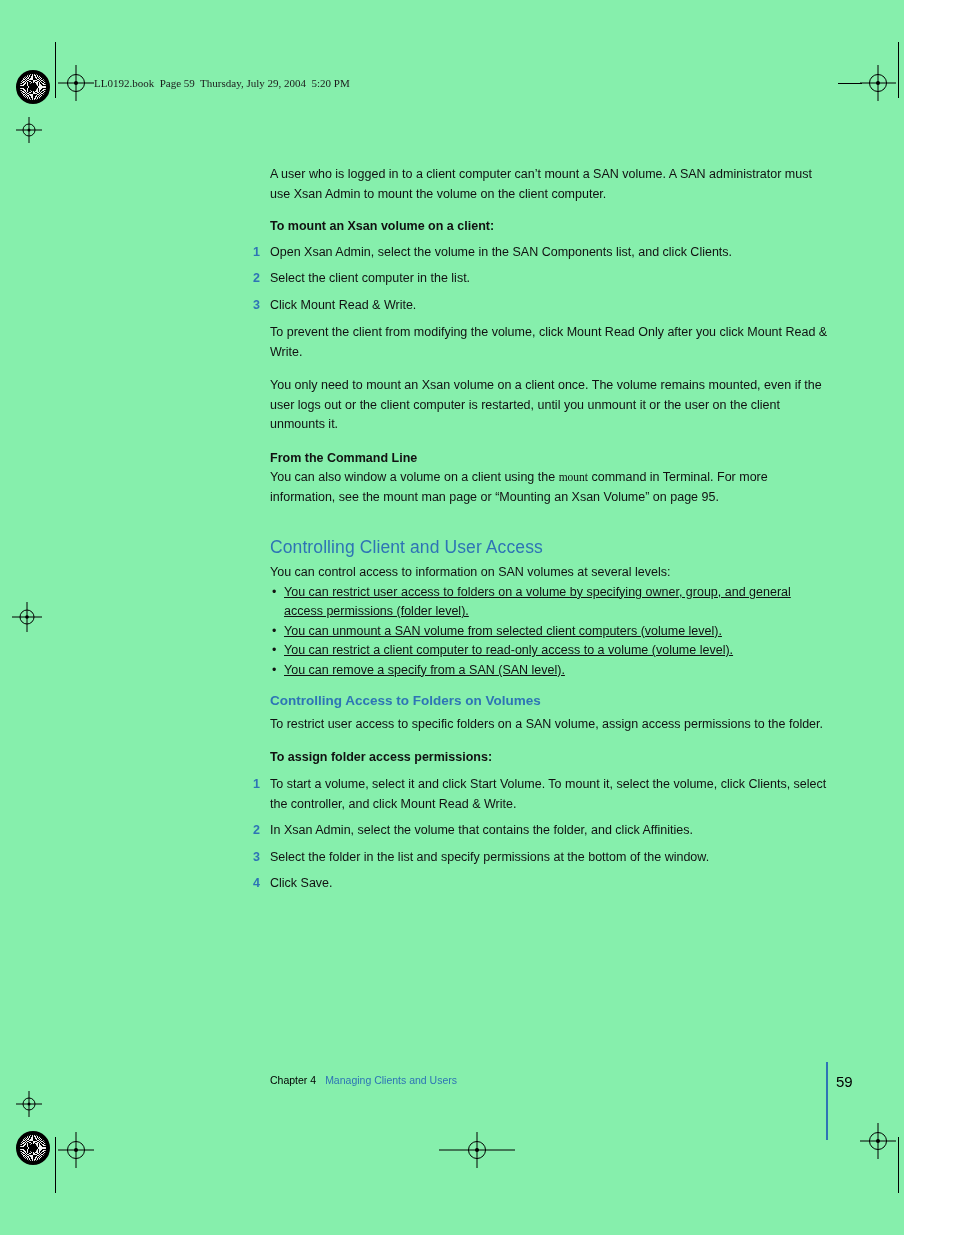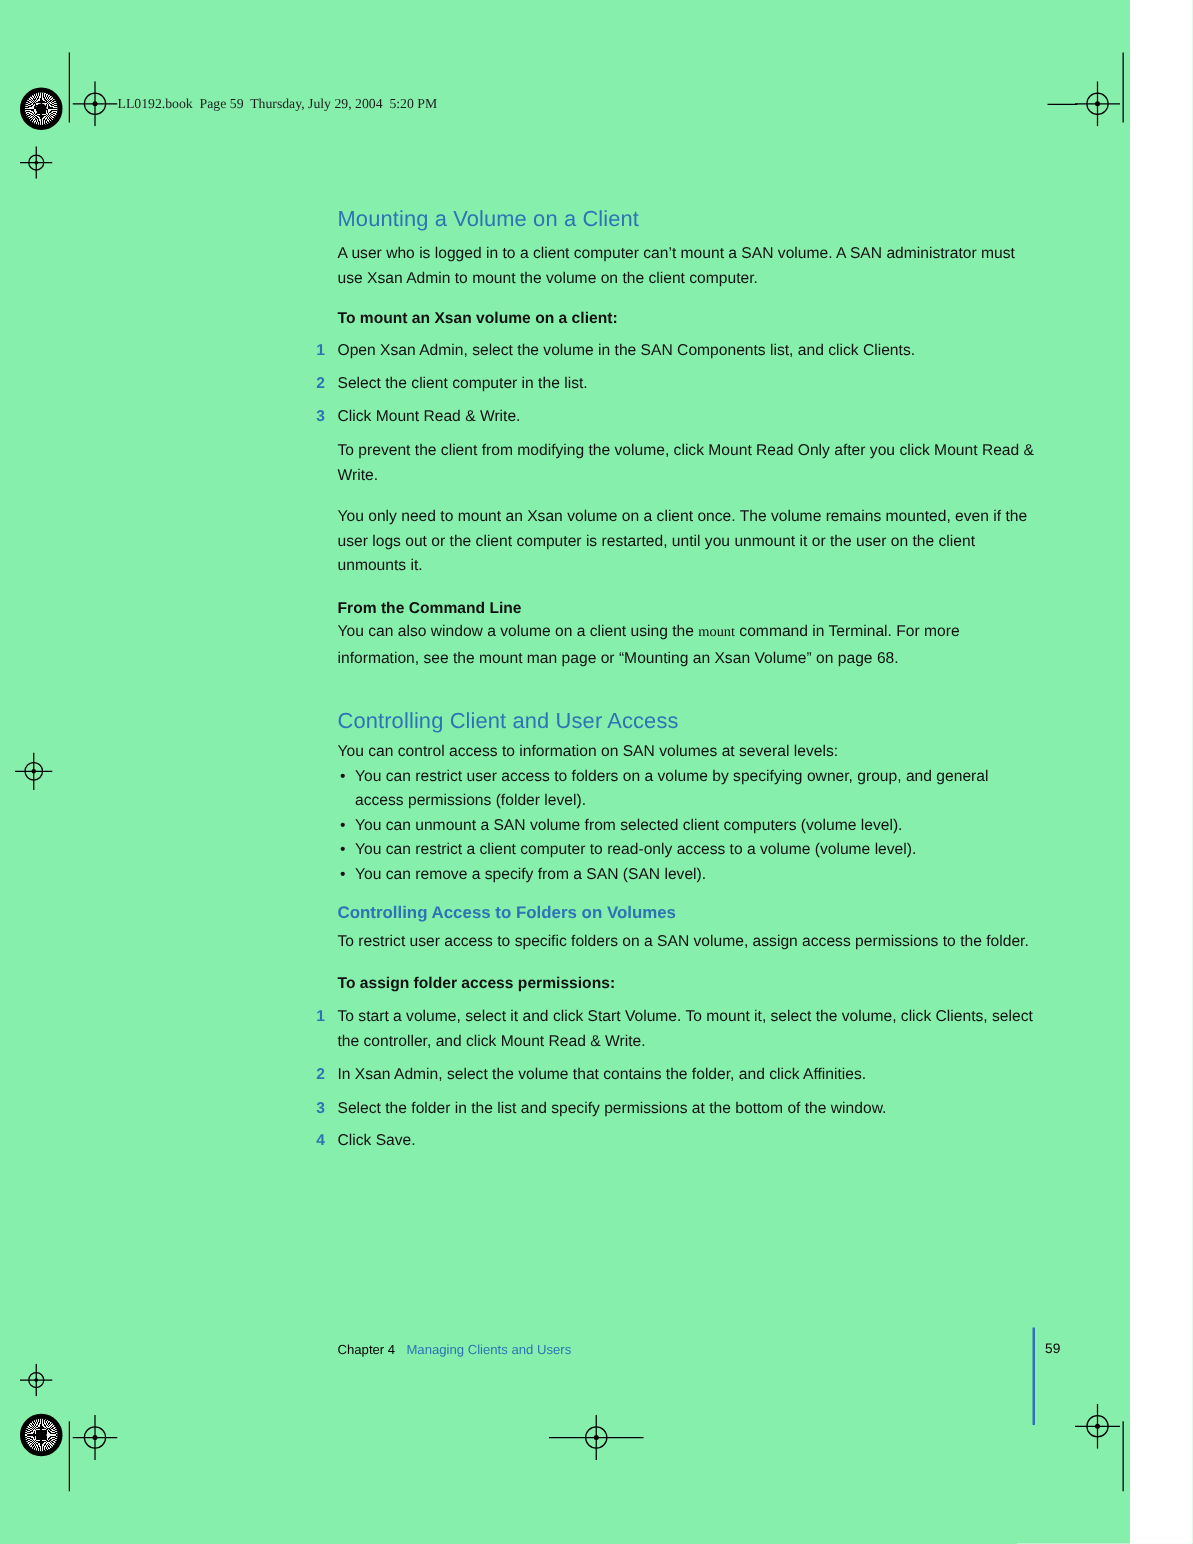--- a/index.html
+++ b/index.html
@@ -56,37 +56,37 @@
   p.intro{margin-bottom:13px;}
   p.note{margin:8px 0 14px;}
   .steps{margin:0;}
   .step{position:relative;margin:0 0 7px;}
   .step .num{
     position:absolute;left:-17px;top:0;
     color:var(--blue);font-weight:700;
   }
   .step .step-note{margin:8px 0 1px;}
   .bullets{list-style:none;margin:0;padding:0;}
-  .bullets li{position:relative;padding-left:14px;}
+  .bullets li{position:relative;padding-left:14px;text-decoration:underline;}
   .bullets li::before{content:"\2022";position:absolute;left:2px;color:#111;}
   code.mono{
     font-family:Liberation Serif, serif;
     font-size:11.5px;
   }
 
   
   .footer{
     position:absolute;left:270px;top:1073px;
     font-size:10.5px;line-height:14px;
   }
   .footer .chapter{font-weight:400;color:#000;margin-right:9px;}
   .footer .chapter-title{color:var(--blue);}
   .page-number{
     position:absolute;left:836px;top:1073px;
-    font-size:11px;color:#000;
+    font-size:15px;color:#000;
   }
   .footer-rule{
     position:absolute;left:826px;top:1062px;
     width:1.5px;height:78px;background:var(--blue);
   }
 </style>
 </head>
 <body>
 
 <div class="page">
@@ -166,21 +166,20 @@
       <line x1="0" y1="18" x2="76" y2="18" stroke="#000"></line>
       <line x1="38" y1="0" x2="38" y2="36" stroke="#000"></line>
       <circle cx="38" cy="18" r="8.5" fill="none" stroke="#000"></circle>
       <circle cx="38" cy="18" r="2" fill="#000"></circle>
     </svg>
 
   <div class="proof-slug">LL0192.book  Page 59  Thursday, July 29, 2004  5:20 PM</div>
 
   <div class="content">
 
-    <h1>Mounting a Volume on a Client</h1>
     <p class="intro">A user who is logged in to a client computer can’t mount a SAN volume. A SAN administrator must use Xsan Admin to mount the volume on the client computer.</p>
 
     <p class="task-heading">To mount an Xsan volume on a client:</p>
 
     <div class="steps">
       <div class="step">
         <span class="num">1</span>
         <p>Open Xsan Admin, select the volume in the SAN Components list, and click Clients.</p>
       </div>
       <div class="step">
@@ -190,21 +189,21 @@
       <div class="step">
         <span class="num">3</span>
         <p>Click Mount Read &amp; Write.</p>
       </div>
     </div>
 
     <p class="note">To prevent the client from modifying the volume, click Mount Read Only after you click Mount Read &amp; Write.</p>
     <p class="note">You only need to mount an Xsan volume on a client once. The volume remains mounted, even if the user logs out or the client computer is restarted, until you unmount it or the user on the client unmounts it.</p>
 
     <p class="task-heading cmd">From the Command Line</p>
-    <p><span>You can also window a volume on a client using the </span><code class="mono">mount</code><span> command in Terminal. For more information, see the mount man page or “Mounting an Xsan Volume” on page 68.</span></p>
+    <p><span>You can also window a volume on a client using the </span><code class="mono">mount</code><span> command in Terminal. For more information, see the mount man page or “Mounting an Xsan Volume” on page 95.</span></p>
 
     <h1 class="second">Controlling Client and User Access</h1>
     <p>You can control access to information on SAN volumes at several levels:</p>
     <ul class="bullets">
       <li>You can restrict user access to folders on a volume by specifying owner, group, and general access permissions (folder level).</li>
       <li>You can unmount a SAN volume from selected client computers (volume level).</li>
       <li>You can restrict a client computer to read-only access to a volume (volume level).</li>
       <li>You can remove a specify from a SAN (SAN level).</li>
     </ul>
 

